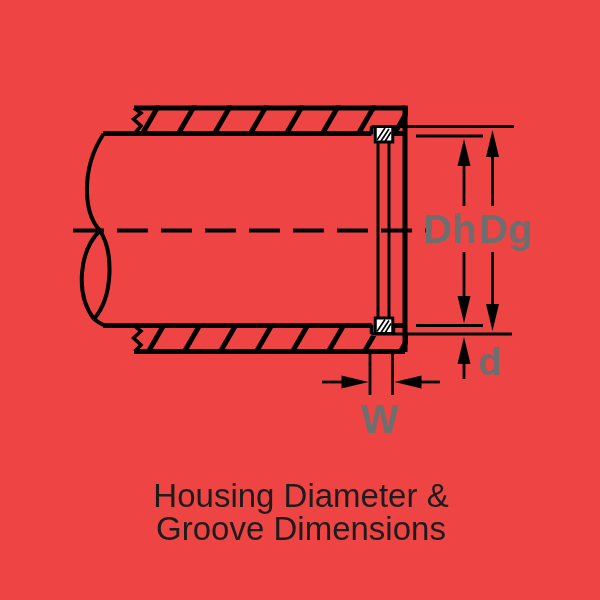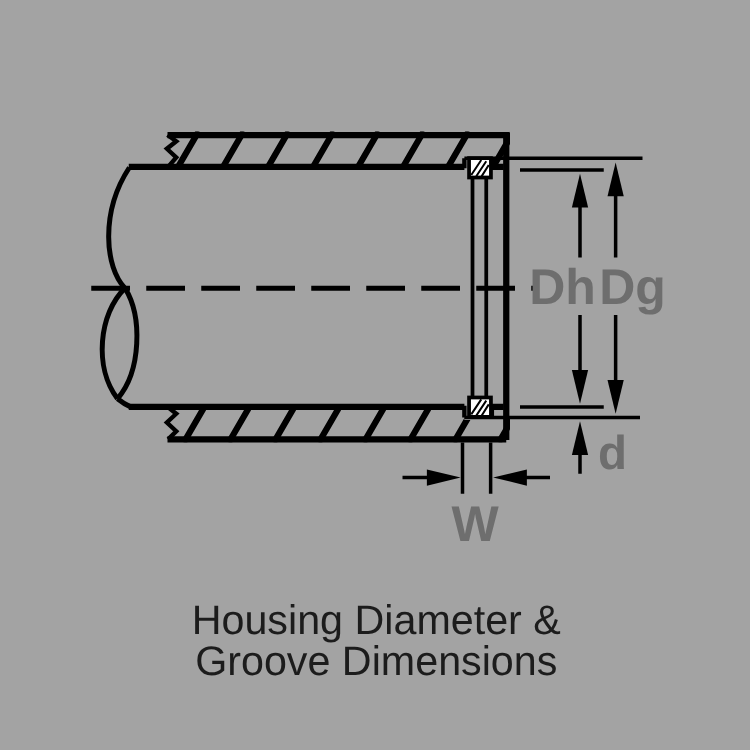--- a/index.html
+++ b/index.html
@@ -5,21 +5,21 @@
   html, body {
     margin: 0;
     padding: 0;
     background: #ffffff;
     font-family: "Liberation Sans", sans-serif;
   }
   .stage {
     position: relative;
     width: 600px;
     height: 600px;
-    background: #a3a3a3;
+    background: #ef4444;
     overflow: hidden;
   }
   svg { display: block; }
   .outline   { stroke: #000; stroke-width: 5;   fill: none; }
   .medline   { stroke: #000; stroke-width: 3.5; fill: none; }
   .ringline  { stroke: #000; stroke-width: 3;   fill: none; }
   .extline   { stroke: #000; stroke-width: 2.8; fill: none; }
   .dimline   { stroke: #000; stroke-width: 2.8; fill: none; }
   .hatch     { stroke: #000; stroke-width: 5;   fill: none; }
   .finehatch { stroke: #000; stroke-width: 1.6; fill: none; }

